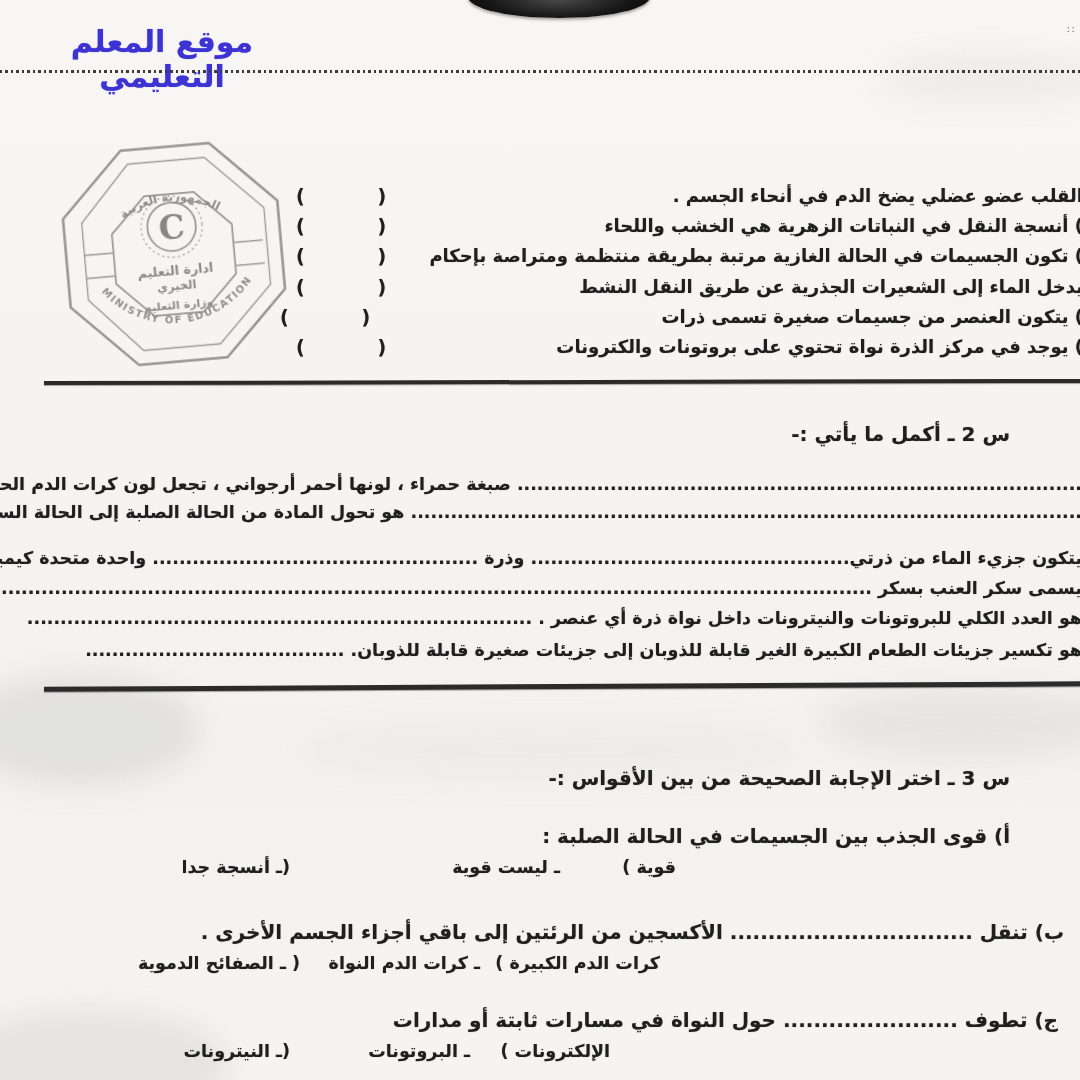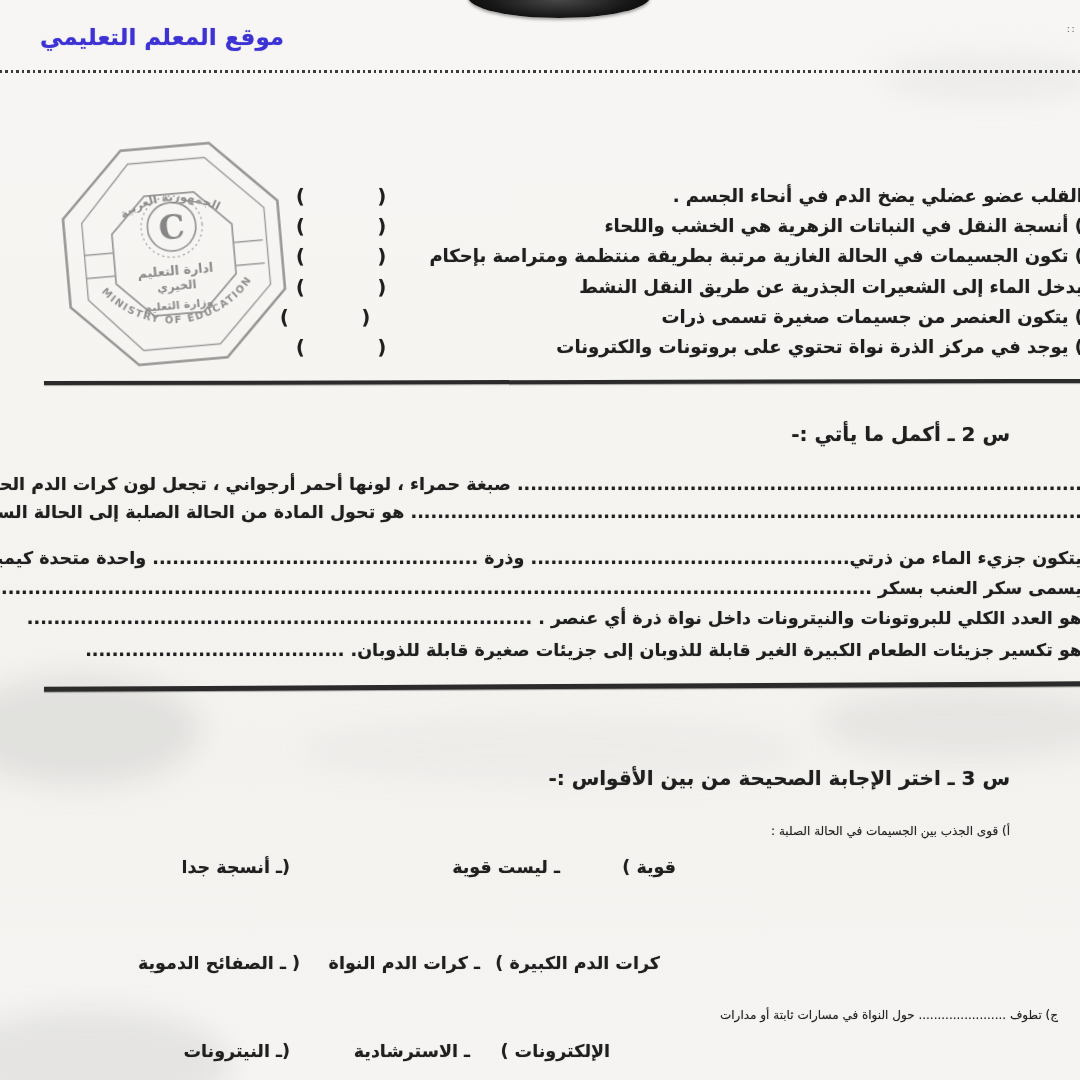--- a/index.html
+++ b/index.html
@@ -14,21 +14,21 @@
   .b3{left:-50px;top:1010px;width:280px;height:110px;background:rgba(165,165,165,.20);}
   .b4{left:880px;top:55px;width:220px;height:45px;background:rgba(175,175,175,.14);}
   .b5{left:300px;top:720px;width:500px;height:60px;background:rgba(185,185,185,.10);}
   .emblem-top{
     position:absolute;left:468px;top:-24px;width:182px;height:42px;border-radius:50%;
     background:radial-gradient(ellipse at 50% 55%, #4a4a4a 0%, #161616 55%, #000 100%);
     box-shadow:0 2px 3px rgba(60,60,60,.45);
   }
   .watermark{
     position:absolute;left:12px;top:24px;width:300px;
-    font-size:23px;font-weight:bold;color:#3d33d4;direction:rtl;text-align:center;
+    font-size:30px;font-weight:bold;color:#3d33d4;direction:rtl;text-align:center;
     text-shadow:0 0 1px rgba(61,51,212,.55);
   }
   .header-title{
     position:absolute;right:78px;top:30px;direction:rtl;
     font-size:22px;font-weight:bold;text-shadow:0 0 1px rgba(20,20,20,.4);
   }
   .dotline{
     position:absolute;left:0;right:0;top:70px;height:3px;
     background-image:repeating-linear-gradient(90deg,#3a3a3a 0 2.2px,transparent 2.2px 5.5px);
   }
@@ -47,21 +47,21 @@
   .fill-row{
     position:absolute;left:0;right:0;direction:rtl;text-align:right;
     font-size:17.5px;font-weight:bold;white-space:nowrap;margin-right:-2px;
     text-shadow:0 0 1px rgba(20,20,20,.38);
   }
   .f1{top:474px;}.f2{top:502px;}.f3{top:548px;}.f4{top:578px;}.f5{top:608px;}.f6{top:640px;}
   .thick-line{position:absolute;left:44px;right:-12px;height:4px;background:#2b2b2b;box-shadow:0 1px 1px rgba(40,40,40,.4);}
   .hr1{top:380px;transform:rotate(-0.12deg);}
   .hr2{top:684px;height:5px;transform:rotate(-0.3deg);}
   .q3-part{
-    position:absolute;direction:rtl;text-align:right;font-size:12px;font-weight:normal;
+    position:absolute;direction:rtl;text-align:right;font-size:20px;font-weight:bold;
     white-space:nowrap;text-shadow:0 0 1px rgba(20,20,20,.38);
   }
   .p-a{top:824px;right:70px;}
   .p-b{top:920px;right:16px;}
   .p-c{top:1008px;right:22px;}
   .opt-row{position:absolute;left:0;right:0;height:28px;font-size:17.5px;font-weight:bold;text-shadow:0 0 1px rgba(20,20,20,.38);}
   .o-a{top:857px;}.o-b{top:953px;}.o-c{top:1041px;}
   .opt{position:absolute;direction:ltr;white-space:nowrap;}
   .o-a .op1{right:404px;}.o-a .op2{right:520px;}.o-a .op3{right:790px;}
   .o-b .op1{right:420px;}.o-b .op2{right:600px;}.o-b .op3{right:780px;}
@@ -158,26 +158,27 @@
 
   <div class="q-title q3-title">س 3 ـ اختر الإجابة الصحيحة من بين الأقواس :-</div>
 
   <div class="q3-part p-a">أ)   قوى الجذب بين الجسيمات في الحالة الصلبة :</div>
   <div class="opt-row o-a">
     <span class="opt op1">( قوية</span>
     <span class="opt op2">ـ ليست قوية</span>
     <span class="opt op3">ـ أنسجة جدا)</span>
   </div>
 
+  <div class="q3-part p-b">ب) تنقل ................................ الأكسجين من الرئتين إلى باقي أجزاء الجسم الأخرى .</div>
   <div class="opt-row o-b">
     <span class="opt op1">( كرات الدم الكبيرة</span>
     <span class="opt op2">ـ كرات الدم النواة</span>
     <span class="opt op3">ـ الصفائح الدموية )</span>
   </div>
 
   <div class="q3-part p-c">ج) تطوف ....................... حول النواة في مسارات ثابتة أو مدارات</div>
   <div class="opt-row o-c">
     <span class="opt op1">( الإلكترونات</span>
-    <span class="opt op2">ـ الاسترشادية</span>
+    <span class="opt op2">ـ البروتونات</span>
     <span class="opt op3">ـ النيترونات)</span>
   </div>
 
 </div>
 
 </body></html>

